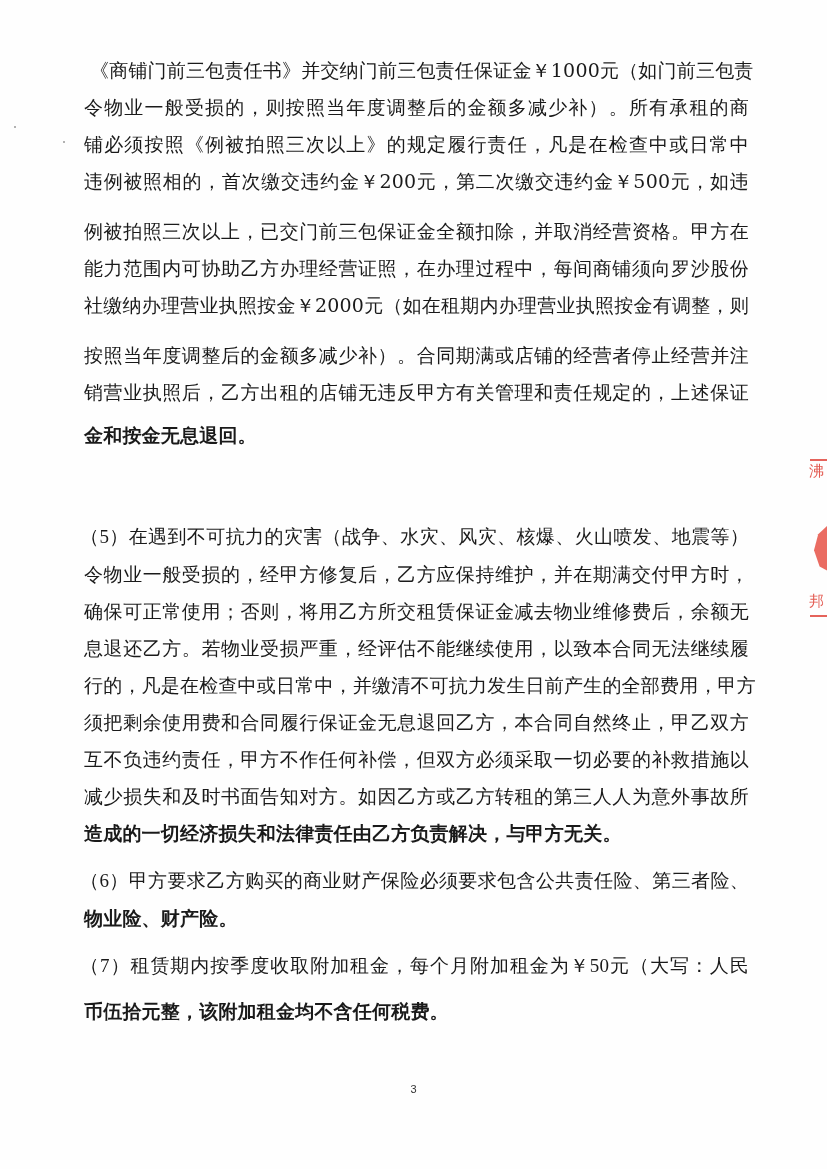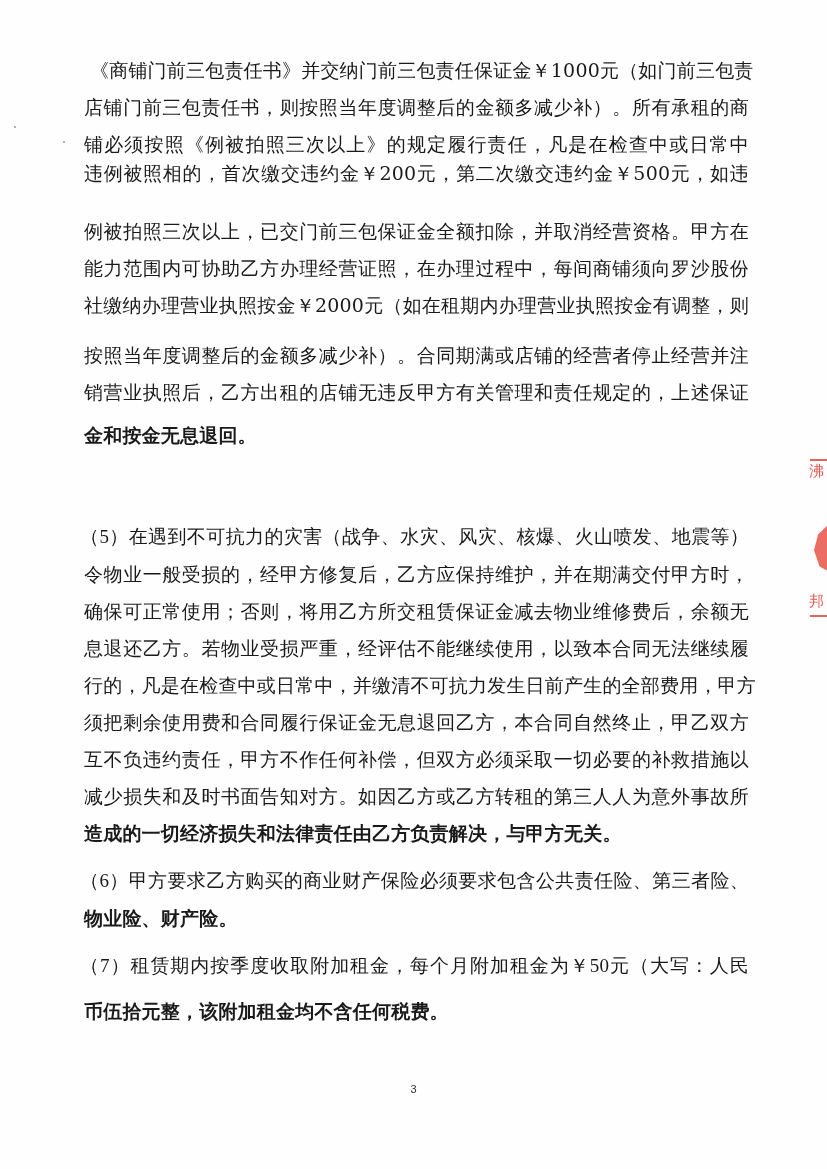--- a/index.html
+++ b/index.html
@@ -99,23 +99,23 @@
       border-radius: 1px;
     }
   </style>
 </head>
 <body>
 
 <div class="page">
 
   <div>
     <div class="line indent-first" style="top:55px">《商铺门前三包责任书》并交纳门前三包责任保证金￥1000元（如门前三包责</div>
-    <div class="line" style="top:92px">店铺门前三包责任书，则按照当年度调整后的金额多减少补）。所有承租的商</div>
+    <div class="line" style="top:92px">令物业一般受损的，则按照当年度调整后的金额多减少补）。所有承租的商</div>
     <div class="line" style="top:129px">铺必须按照《例被拍照三次以上》的规定履行责任，凡是在检查中或日常中</div>
-    <div class="line" style="top:158px">违例被照相的，首次缴交违约金￥200元，第二次缴交违约金￥500元，如违</div>
+    <div class="line" style="top:166px">违例被照相的，首次缴交违约金￥200元，第二次缴交违约金￥500元，如违</div>
     <div class="line" style="top:216px">例被拍照三次以上，已交门前三包保证金全额扣除，并取消经营资格。甲方在</div>
     <div class="line" style="top:253px">能力范围内可协助乙方办理经营证照，在办理过程中，每间商铺须向罗沙股份</div>
     <div class="line" style="top:290px">社缴纳办理营业执照按金￥2000元（如在租期内办理营业执照按金有调整，则</div>
     <div class="line" style="top:340px">按照当年度调整后的金额多减少补）。合同期满或店铺的经营者停止经营并注</div>
     <div class="line" style="top:377px">销营业执照后，乙方出租的店铺无违反甲方有关管理和责任规定的，上述保证</div>
     <div class="line last" style="top:420px">金和按金无息退回。</div>
   </div>
 
   <div>
     <div class="line item-first" style="top:522px">（5）在遇到不可抗力的灾害（战争、水灾、风灾、核爆、火山喷发、地震等）</div>

